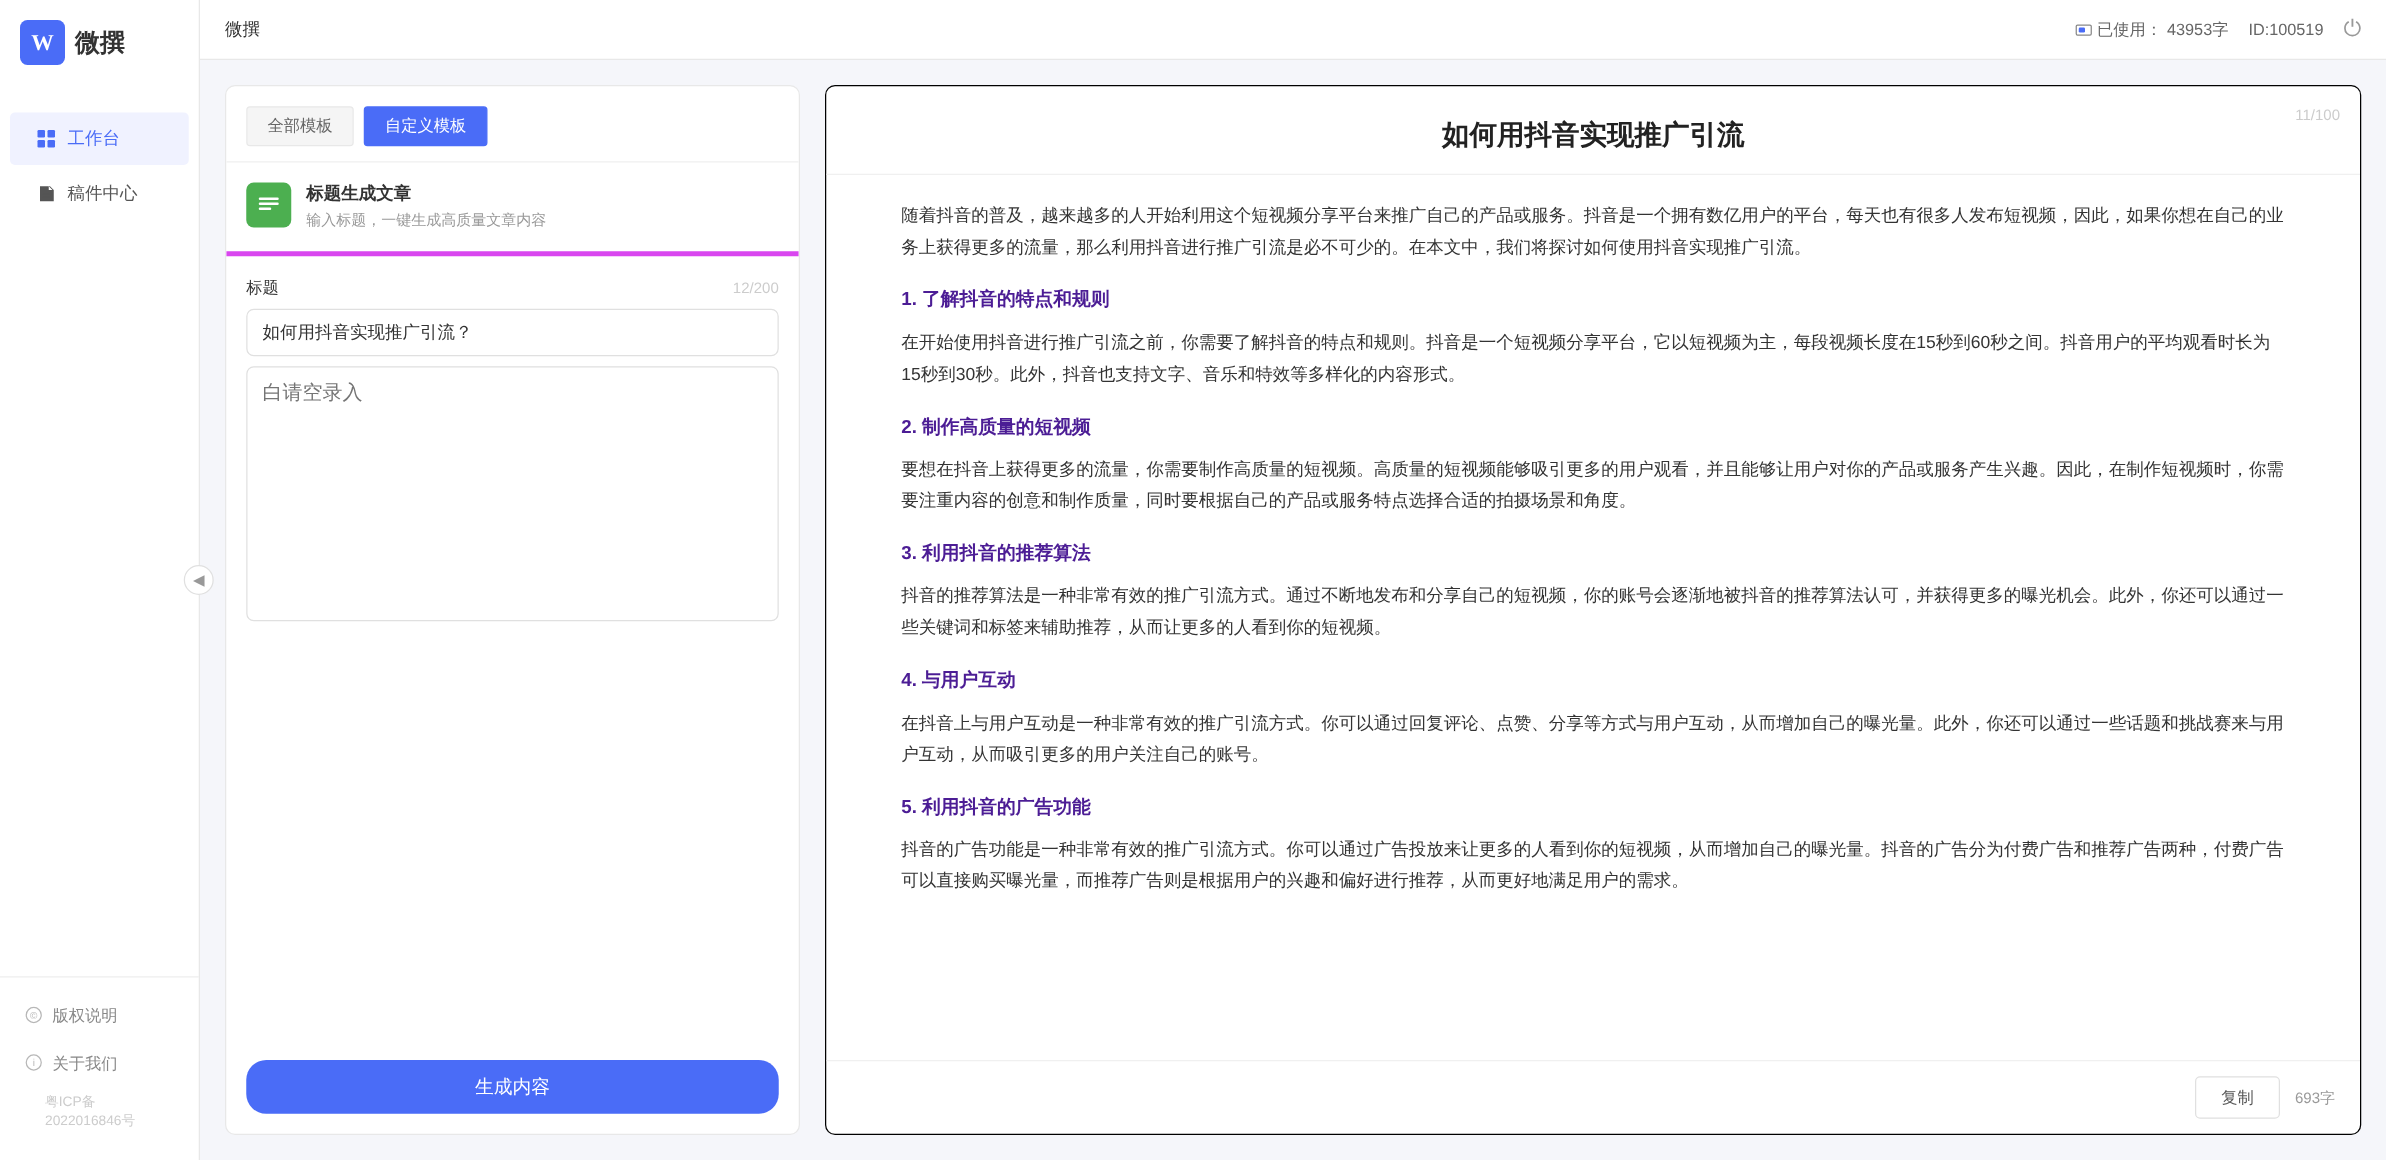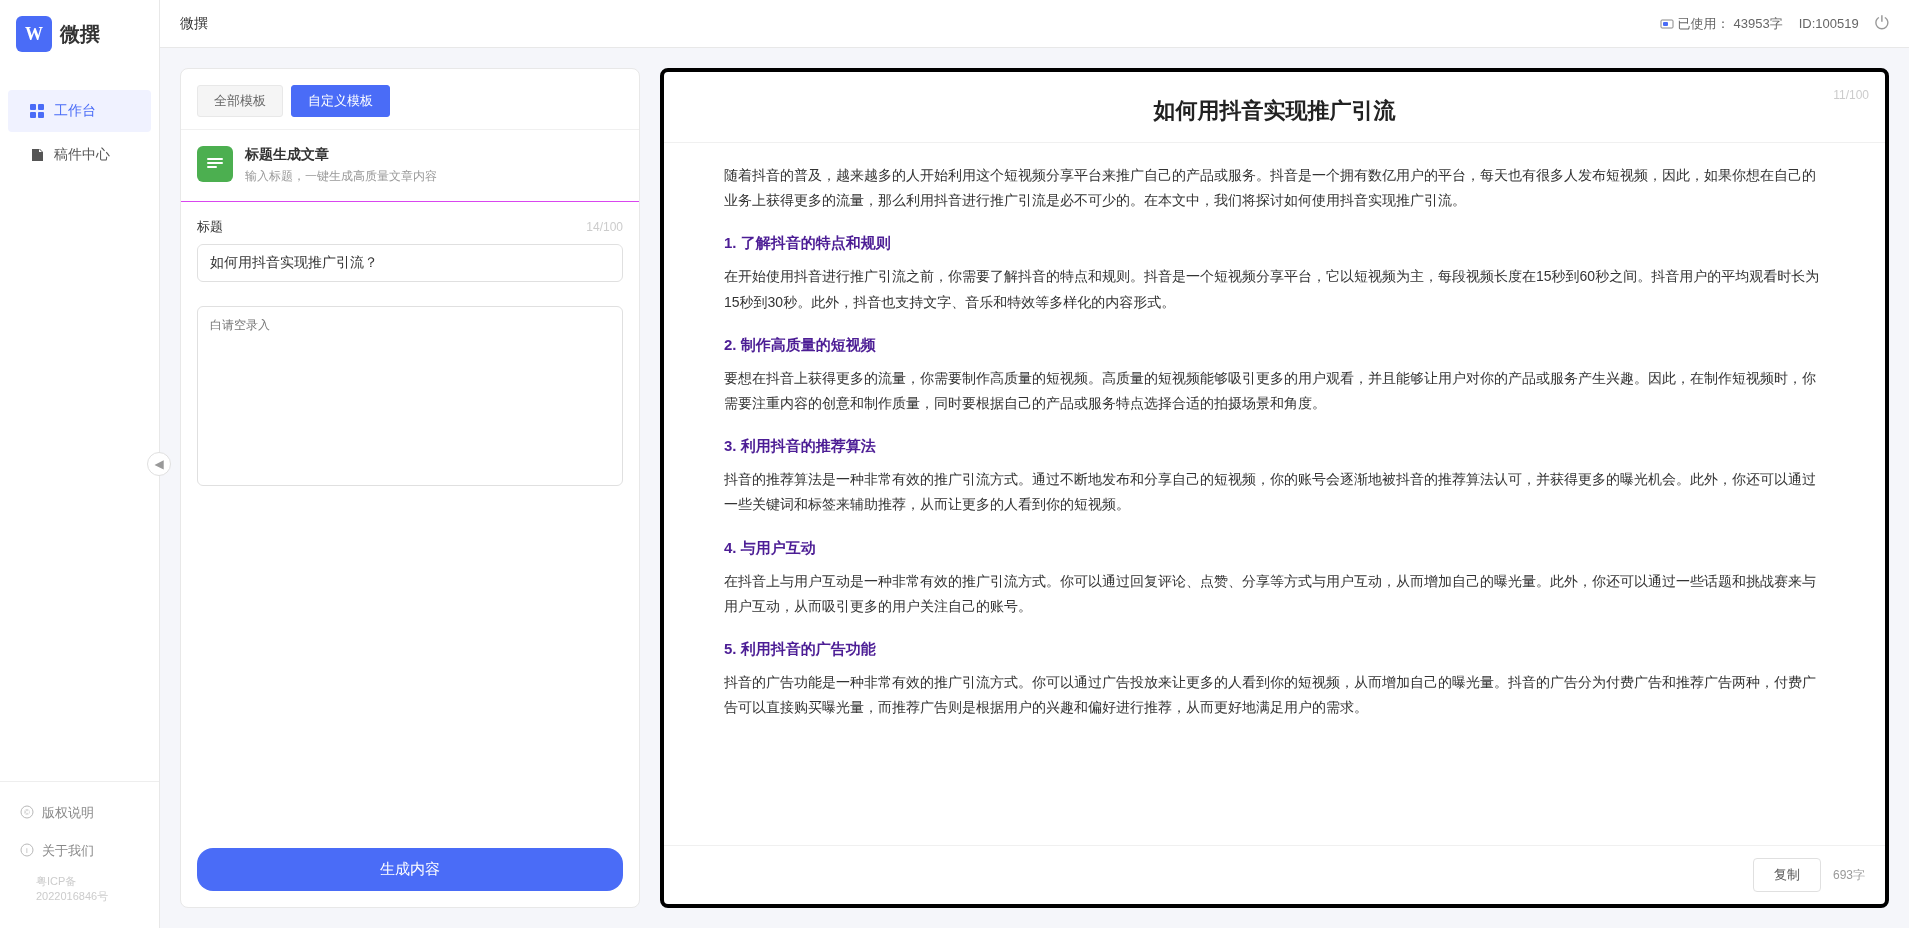--- a/index.html
+++ b/index.html
@@ -170,21 +170,21 @@
       background: #4a6cf7;
       color: #fff;
       border-color: #4a6cf7;
     }
 
     .template-card {
       display: flex;
       align-items: flex-start;
       gap: 12px;
       padding: 16px;
-      border-bottom: 1px solid #d946ef;
+      border-bottom: 4px solid #d946ef;
     }
     .template-icon {
       width: 36px;
       height: 36px;
       background: #4caf50;
       border-radius: 6px;
       display: flex;
       align-items: center;
       justify-content: center;
       color: #fff;
@@ -233,30 +233,30 @@
       border-radius: 6px;
       font-size: 14px;
       outline: none;
       color: #333;
       background: #fff;
       font-family: inherit;
     }
 
     .form-textarea {
       width: 100%;
-      height: 180px;
+      height: 204px;
       padding: 10px 12px;
       border: 1px solid #e0e0e0;
       border-radius: 6px;
-      font-size: 12px;
+      font-size: 16px;
       outline: none;
       resize: none;
       color: #ccc;
       font-family: inherit;
-      margin-top: 24px;
+      margin-top: 8px;
     }
 
     .generate-btn {
       display: block;
       width: calc(100% - 32px);
       margin: 16px 16px;
       padding: 12px;
       background: #4a6cf7;
       color: #fff;
       border: none;
@@ -265,21 +265,21 @@
       cursor: pointer;
       font-family: inherit;
       font-weight: 500;
     }
 
     
     .right-panel {
       flex: 1;
       background: #fff;
       border-radius: 8px;
-      border: 4px solid #000000;
+      border: 1px solid #000000;
       display: flex;
       flex-direction: column;
       overflow: hidden;
       position: relative;
     }
 
     .article-header {
       padding: 24px 60px 16px;
       text-align: center;
       border-bottom: 1px solid #f0f0f0;
@@ -442,21 +442,21 @@
         </div>
         <div class="template-info">
           <div class="template-name">标题生成文章</div>
           <div class="template-desc">输入标题，一键生成高质量文章内容</div>
         </div>
       </div>
 
       <div class="form-section">
         <div class="form-label-row">
           <span class="form-label">标题</span>
-          <span class="form-count">14/100</span>
+          <span class="form-count">12/200</span>
         </div>
         <input type="text" class="form-input" value="如何用抖音实现推广引流？" style="">
         <textarea class="form-textarea" placeholder="白请空录入" style=""></textarea>
       </div>
 
       <button class="generate-btn">生成内容</button>
     </div>
 
     <div class="right-panel">
       <div class="article-header">

